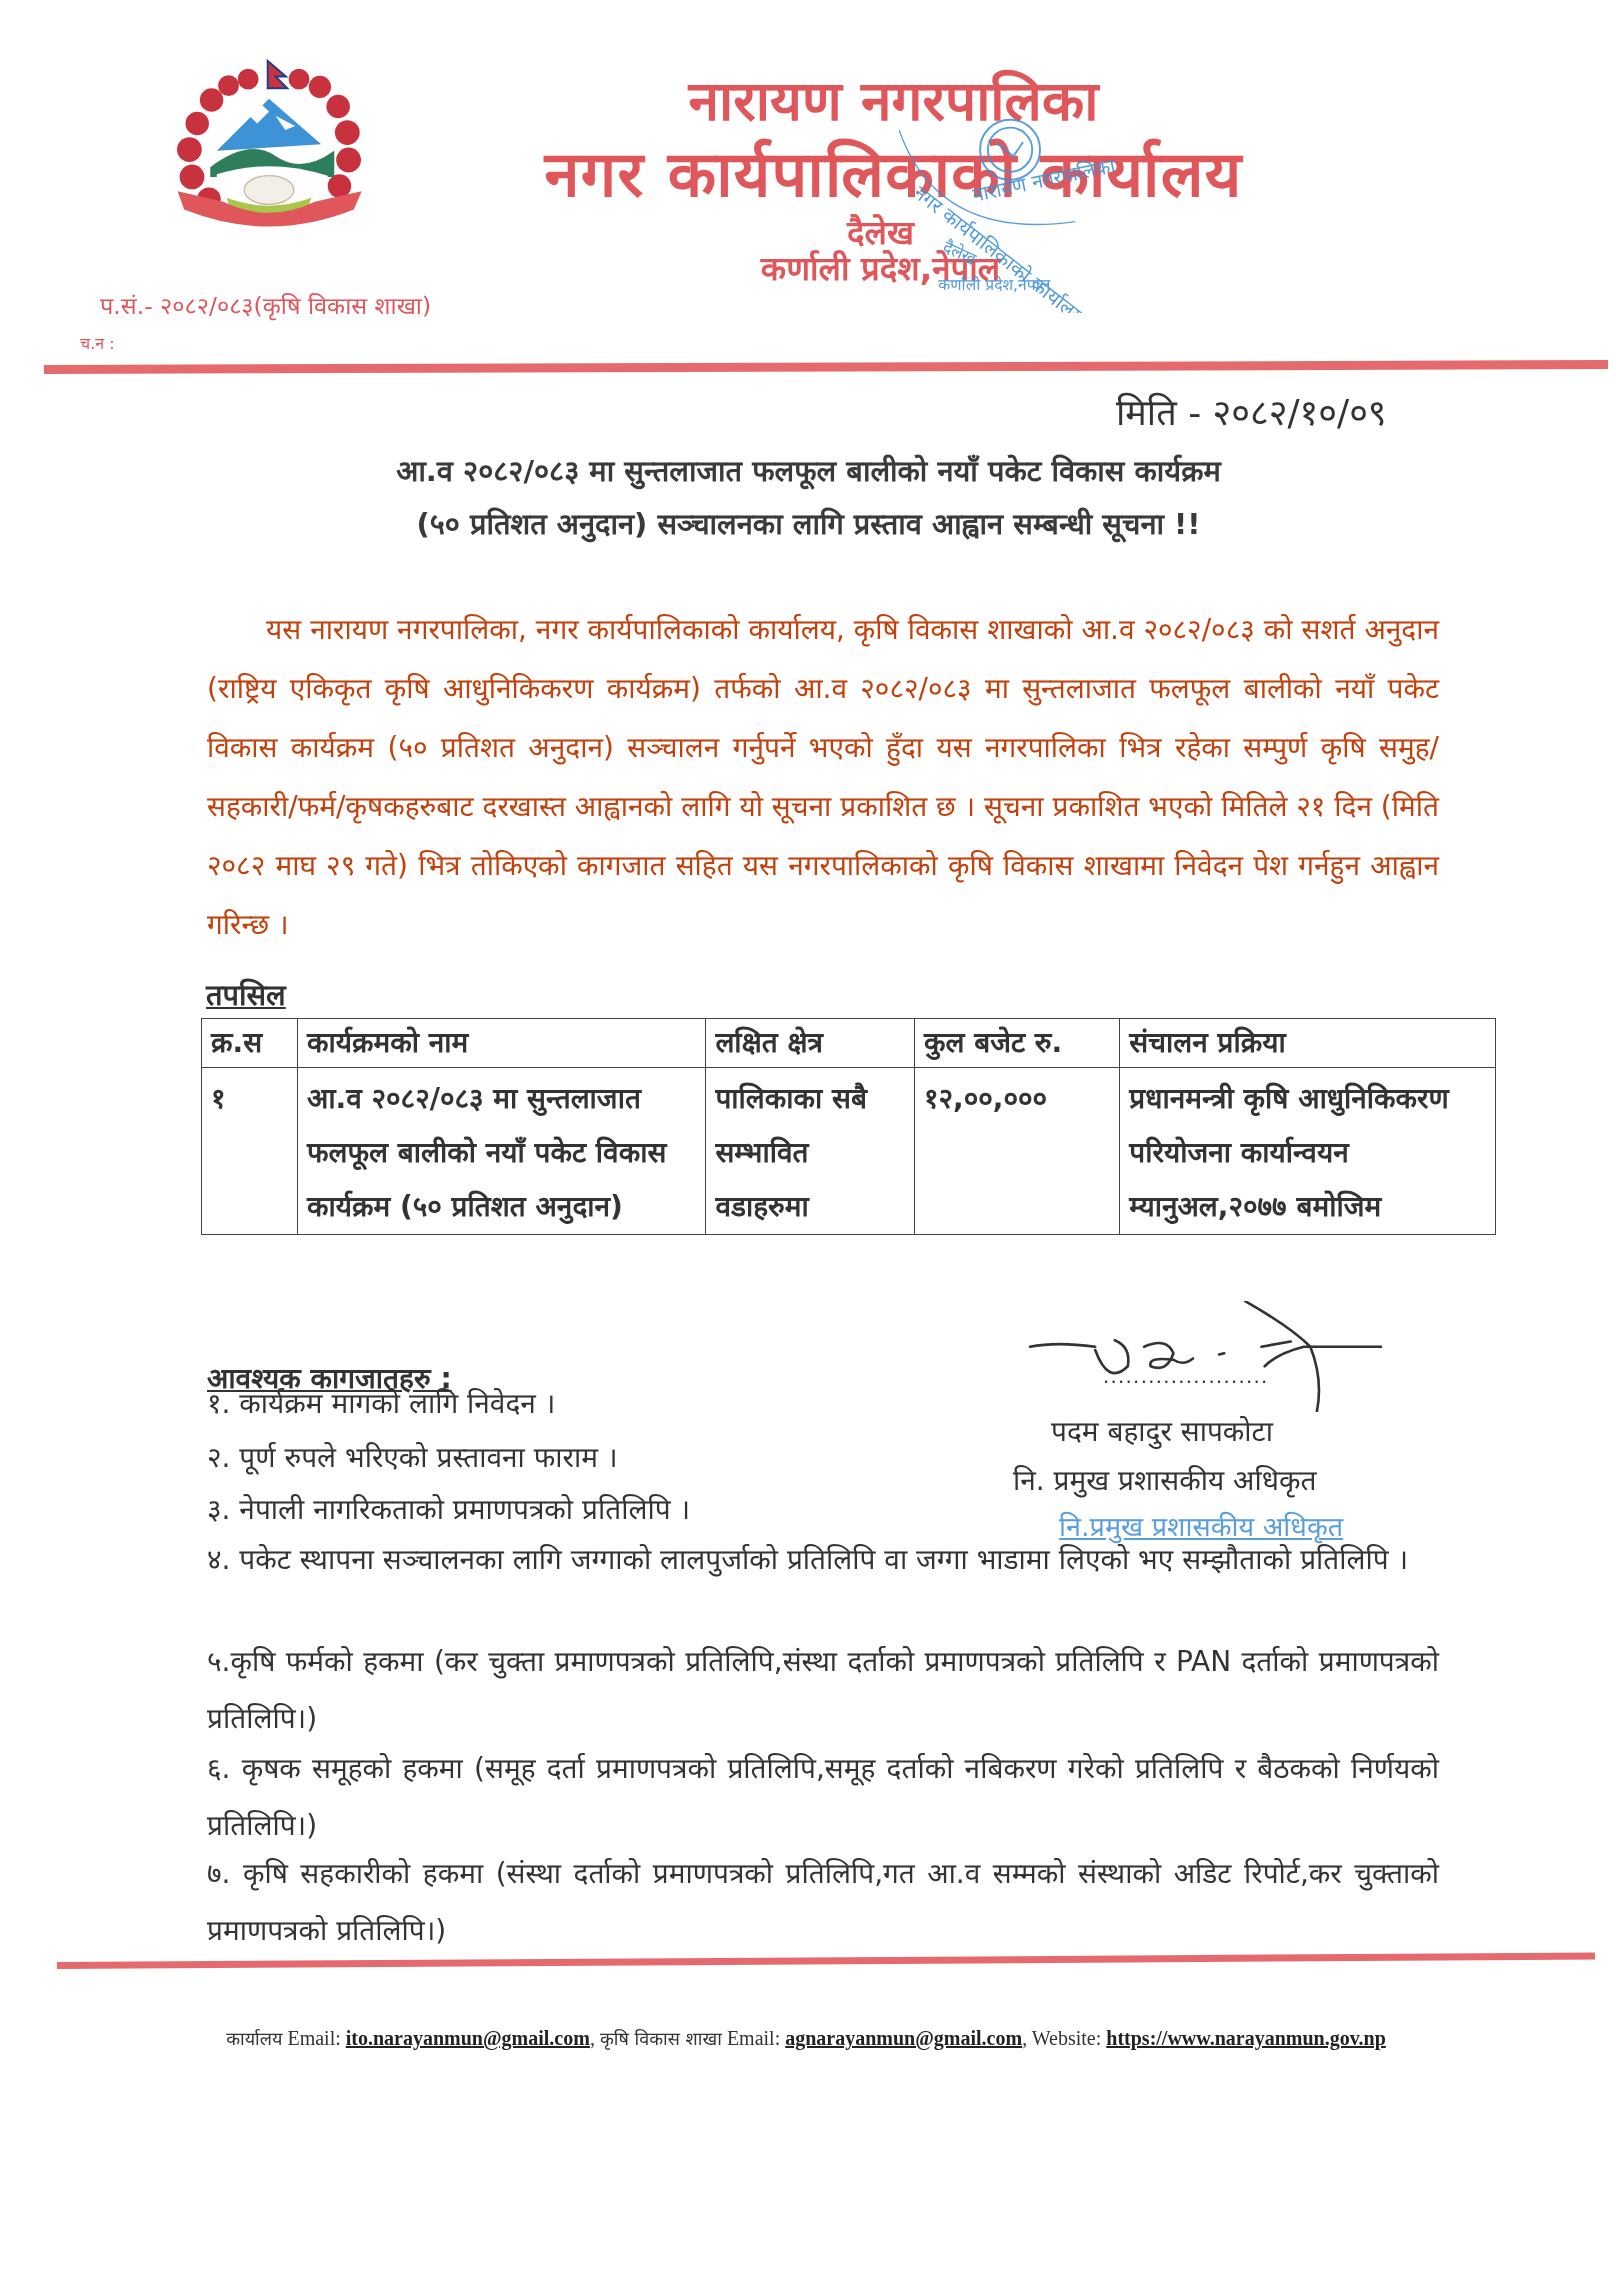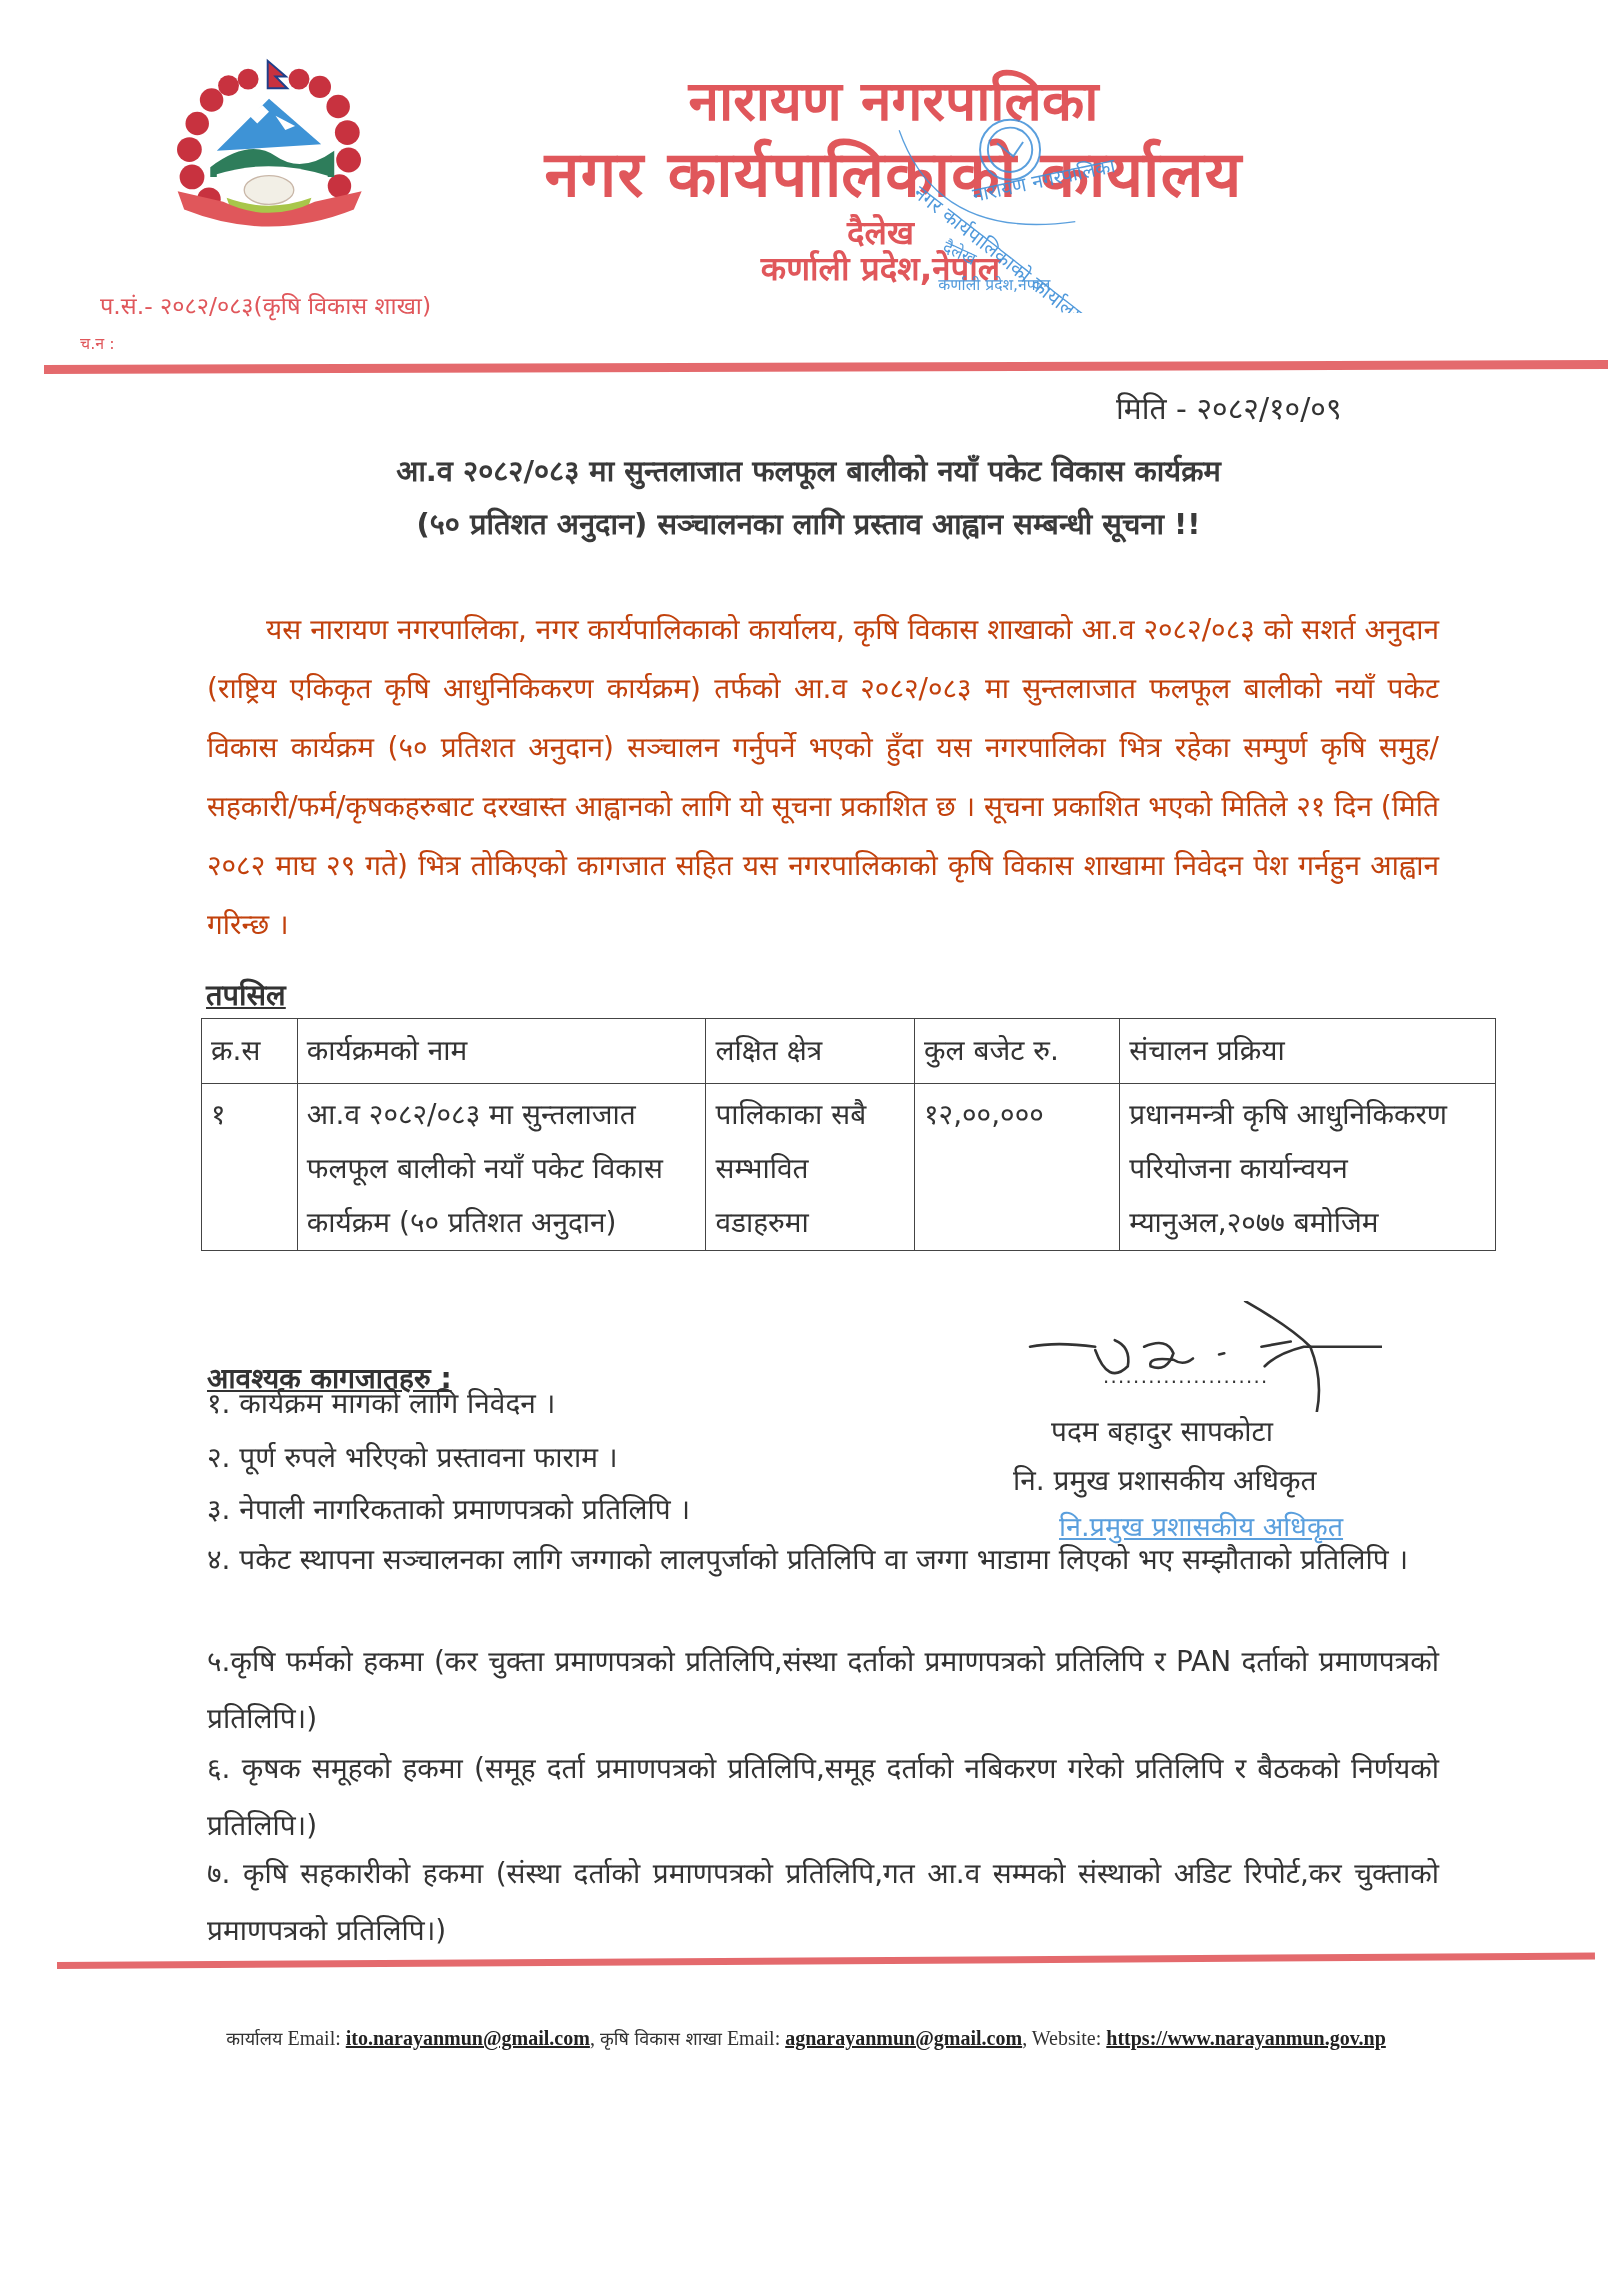--- a/index.html
+++ b/index.html
@@ -18,41 +18,41 @@
   .lh-province { top: 245px; font-size: 33px; font-weight: bold; left: 72px; }
   .ref-no { left: 80px; top: 289px; font-size: 23.5px; color: #e0575b; margin-left: 20px; }
   .chalani { left: 80px; top: 332px; font-size: 16px; color: #e0575b; }
   .rule-top { left: 44px; top: 365px; width: 1564px; height: 8.5px; background: #e46a6d; transform: rotate(-0.18deg); transform-origin: left center; }
   .rule-bottom { left: 57px; top: 1962px; width: 1538px; height: 7.2px; background: #e46a6d; transform: rotate(-0.35deg); transform-origin: left center; }
 
   
   .stamp { left: 860px; top: 104px; width: 274px; height: 209px; }
 
   
-  .date { left: 1116px; top: 387px; font-size: 30px; color: #333; }
+  .date { left: 1116px; top: 387px; font-size: 36px; color: #333; }
   .subject { left: 0; width: 1617px; text-align: center; font-weight: bold; font-size: 29px; color: #3a3a3a; }
   .subject1 { top: 450px; }
   .subject2 { top: 503px; }
 
   
   .body-para {
     left: 207px; top: 600px; width: 1232px;
     font-size: 28px; line-height: 59px; text-align: justify; color: #c2410c;
     text-indent: 59px;
   }
 
   
   .tapsil { left: 206px; top: 974px; font-size: 29px; font-weight: bold; text-decoration: underline; color: #333; }
   table.detail {
     position: absolute; left: 201px; top: 1018px; width: 1295px;
     border-collapse: collapse; font-size: 28px; color: #333;
   }
   table.detail th, table.detail td {
-    border: 1.3px solid #444; vertical-align: top; text-align: left; font-weight: normal;
-    padding: 11px 9px;
+    border: 1.3px solid #444; vertical-align: top; text-align: left; font-weight: bold;
+    padding: 3px 9px;
   }
   table.detail th { height: 42px; }
   table.detail td { line-height: 54px; padding-top: 3.9px; padding-bottom: 0; }
   .col-sn { width: 78px; } .col-name { width: 401px; } .col-area { width: 193px; }
   .col-budget { width: 189px; } .col-proc { width: 365px; }
 
   
   .docs-title { left: 207px; top: 1332px; font-size: 28px; font-weight: bold; text-decoration: underline; color: #333; margin-top: 26px; }
   .doc-item { left: 207px; font-size: 28px; color: #333; width: 1232px; line-height: 57px; text-align: justify; }
   .doc1 { top: 1375px; } .doc2 { top: 1429px; } .doc3 { top: 1481px; }

